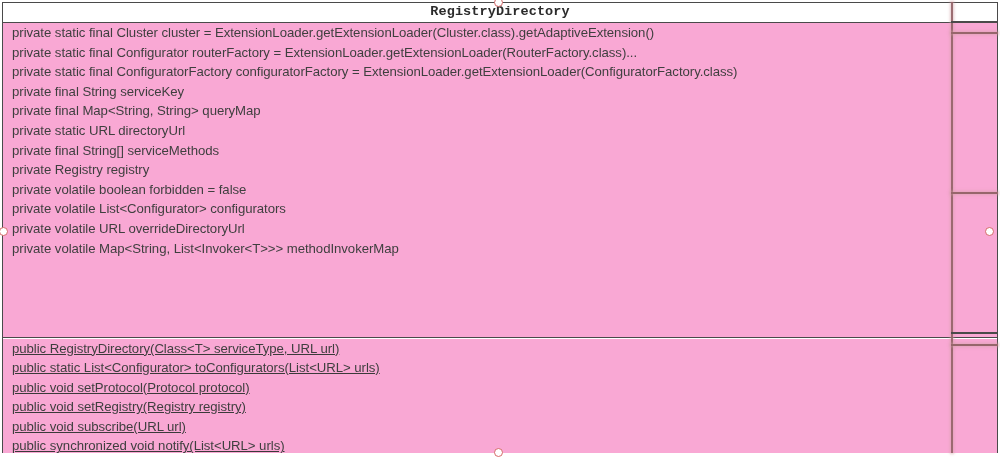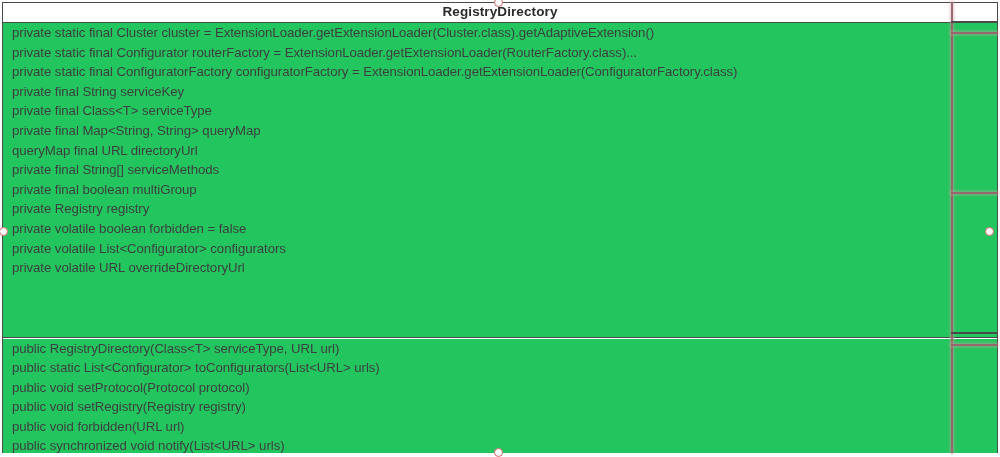--- a/index.html
+++ b/index.html
@@ -21,46 +21,48 @@
   }
 
   
   #class-title-compartment{
     position:absolute; left:0; top:0;
     width:100%; height:20px;
     box-sizing:border-box;
     border-bottom:1.5px solid #4a4a4a;
     display:flex; align-items:center; justify-content:center;
     background:#ffffff;
+    font-family:Liberation Mono, monospace;
   }
   #class-title-text{
     font-size:13.5px;
     font-weight:bold;
     color:#2b2b2b;
     letter-spacing:.1px;
     line-height:1;
     padding-bottom:1px;
   }
 
   
   .member-compartment{
     position:absolute; left:0; width:100%;
     box-sizing:border-box;
-    background:#22c55e;
+    background:#f9a8d4;
     padding-left:9px;
     overflow:hidden;
   }
   #attributes-compartment{
     top:20px;
     height:315px;
     border-bottom:1.5px solid #4a4a4a;
   }
   #methods-compartment{
     top:335.5px;
     height:114px;
+    text-decoration:underline;
   }
   .member-row{
     height:19.6px;
     line-height:19.6px;
     font-size:13.2px;
     color:#3f3f3f;
     white-space:nowrap;
     letter-spacing:-0.05px;
   }
 
@@ -121,37 +123,36 @@
 
   <div id="class-title-compartment">
     <span id="class-title-text">RegistryDirectory</span>
   </div>
 
   <div id="attributes-compartment" class="member-compartment">
     <div class="member-row">private static final Cluster cluster = ExtensionLoader.getExtensionLoader(Cluster.class).getAdaptiveExtension()</div>
     <div class="member-row">private static final Configurator routerFactory = ExtensionLoader.getExtensionLoader(RouterFactory.class)...</div>
     <div class="member-row">private static final ConfiguratorFactory configuratorFactory = ExtensionLoader.getExtensionLoader(ConfiguratorFactory.class)</div>
     <div class="member-row">private final String serviceKey</div>
-    <div class="member-row">private final Class&lt;T&gt; serviceType</div>
     <div class="member-row">private final Map&lt;String, String&gt; queryMap</div>
-    <div class="member-row">queryMap final URL directoryUrl</div>
+    <div class="member-row">private static URL directoryUrl</div>
     <div class="member-row">private final String[] serviceMethods</div>
-    <div class="member-row">private final boolean multiGroup</div>
     <div class="member-row">private Registry registry</div>
     <div class="member-row">private volatile boolean forbidden = false</div>
     <div class="member-row">private volatile List&lt;Configurator&gt; configurators</div>
     <div class="member-row">private volatile URL overrideDirectoryUrl</div>
+    <div class="member-row">private volatile Map&lt;String, List&lt;Invoker&lt;T&gt;&gt;&gt; methodInvokerMap</div>
   </div>
 
   <div id="methods-compartment" class="member-compartment">
     <div class="member-row">public RegistryDirectory(Class&lt;T&gt; serviceType, URL url)</div>
     <div class="member-row">public static List&lt;Configurator&gt; toConfigurators(List&lt;URL&gt; urls)</div>
     <div class="member-row">public void setProtocol(Protocol protocol)</div>
     <div class="member-row">public void setRegistry(Registry registry)</div>
-    <div class="member-row">public void forbidden(URL url)</div>
+    <div class="member-row">public void subscribe(URL url)</div>
     <div class="member-row">public synchronized void notify(List&lt;URL&gt; urls)</div>
   </div>
 </div>
 
 <div id="right-column-frame">
   <div class="rc-vline soft" style="left:0px;"></div>
   <div id="rc-right-border"></div>
 
   <div class="rc-hline-dark" style="top:19px;"></div>
   <div class="rc-hline" style="top:30px;"></div>

